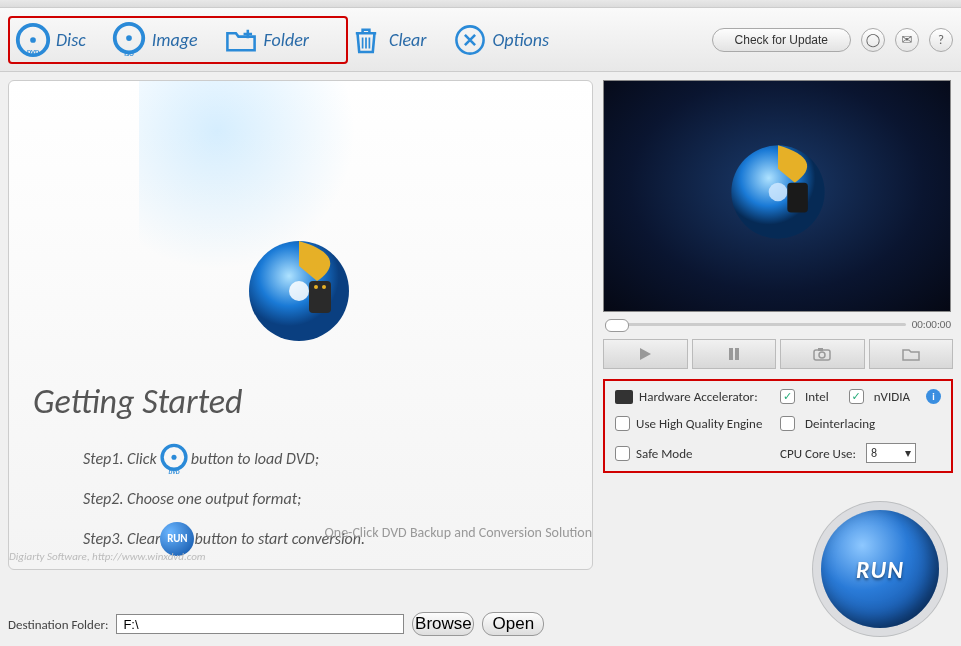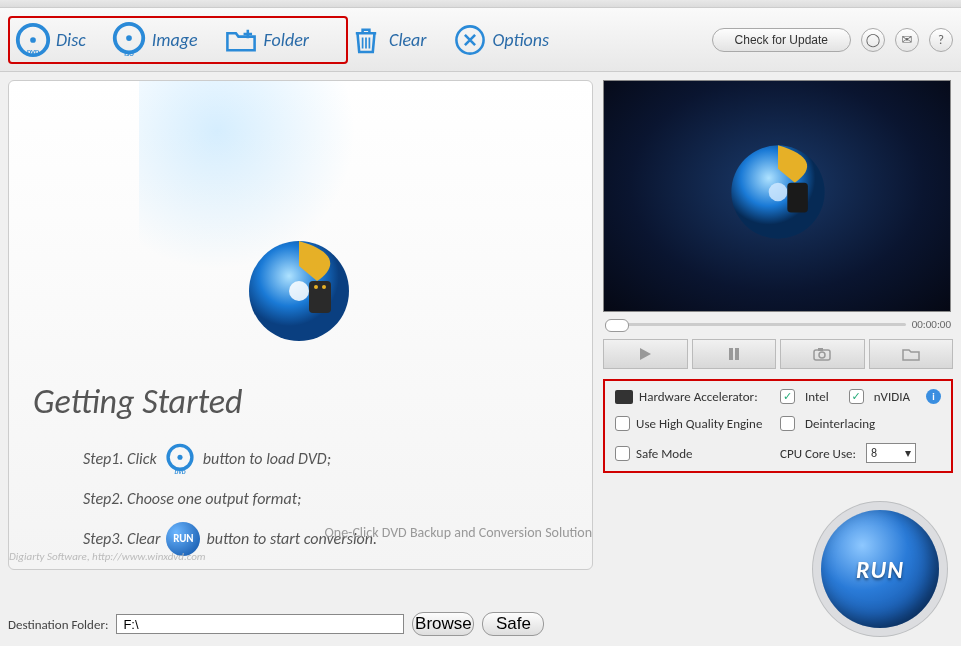--- a/index.html
+++ b/index.html
@@ -12,21 +12,21 @@
 .tb-label { color: #2a6ba8; font-size: 18px; font-style: italic; font-weight: 500; }
 .toolbar-right { margin-left: auto; display: flex; align-items: center; gap: 10px; }
 .update-btn { background: linear-gradient(#fdfdfd,#e3e3e3); border: 1px solid #a9a9a9; border-radius: 14px; padding: 4px 22px; font-size: 12px; cursor: pointer; color: #333; }
 .circ-btn { width: 24px; height: 24px; border: 1px solid #aaa; border-radius: 50%; background: linear-gradient(#fff,#e5e5e5); display: flex; align-items: center; justify-content: center; cursor: pointer; color: #666; font-size: 13px; }
 .main { display: flex; padding: 8px; gap: 10px; height: 520px; }
 .left-panel { width: 668px; height: 490px; background: linear-gradient(#fff,#f4f4f4); border: 1px solid #ccc; border-radius: 6px; position: relative; overflow: hidden; }
 .swirl { position:absolute; left:130px; top:-10px; width:260px; height:200px; background: radial-gradient(circle at 30% 30%, rgba(120,200,255,.3), transparent 60%); }
 .disc-logo { position: absolute; left: 230px; top: 150px; width: 120px; height: 120px; }
 .getting-started { position: absolute; left: 24px; top: 300px; font-size: 34px; color: #555; font-style: italic; font-weight: 400; }
 .steps { position: absolute; left: 74px; top: 358px; color: #555; font-style: italic; font-size: 16px; line-height: 2; }
-.step-row { display: flex; align-items: center; height: 40px; gap: 6px; }
+.step-row { display: flex; align-items: center; height: 40px; }
 .dvd-mini { width: 34px; height: 34px; }
 .run-mini { width: 34px; height: 34px; border-radius: 50%; background: radial-gradient(circle at 30% 30%, #6bb6ff, #0a4ea3); color: #fff; display: flex; align-items: center; justify-content: center; font-size: 11px; font-weight: bold; font-style: normal; }
 .slogan { position: absolute; bottom: 28px; width: 100%; text-align: right; color: #999; font-size: 14px; }
 .credit { position: absolute; bottom: 6px; width: 100%; text-align: left; padding-right: 14px; color: #bbb; font-size: 11px; font-style: italic; }
 .right-panel { width: 350px; display: flex; flex-direction: column; }
 .preview { width: 348px; height: 232px; background: radial-gradient(ellipse at 50% 45%, #1a3a6a 0%, #0a1530 60%, #050814 100%); border: 1px solid #888; position: relative; }
 .preview-disc { position: absolute; left: 118px; top: 55px; width: 112px; height: 112px; }
 .timeline { display: flex; align-items: center; padding: 6px 2px; gap: 6px; }
 .track { flex: 1; height: 3px; background: #ccc; border-radius: 2px; position: relative; }
 .track::before { content:""; position:absolute; left:0; top:-4px; width:22px; height:11px; border:1px solid #999; border-radius:6px; background:#fff; }
@@ -239,14 +239,14 @@
 </div>
 
 <div class="run-circle">
   <span>RUN</span>
 </div>
 
 <div class="footer">
   <span>Destination Folder:</span>
   <input class="dest-input" value="F:\" style="">
   <button class="small-btn">Browse</button>
-  <button class="small-btn">Safe</button>
+  <button class="small-btn">Open</button>
 </div>
 
 </body></html>

